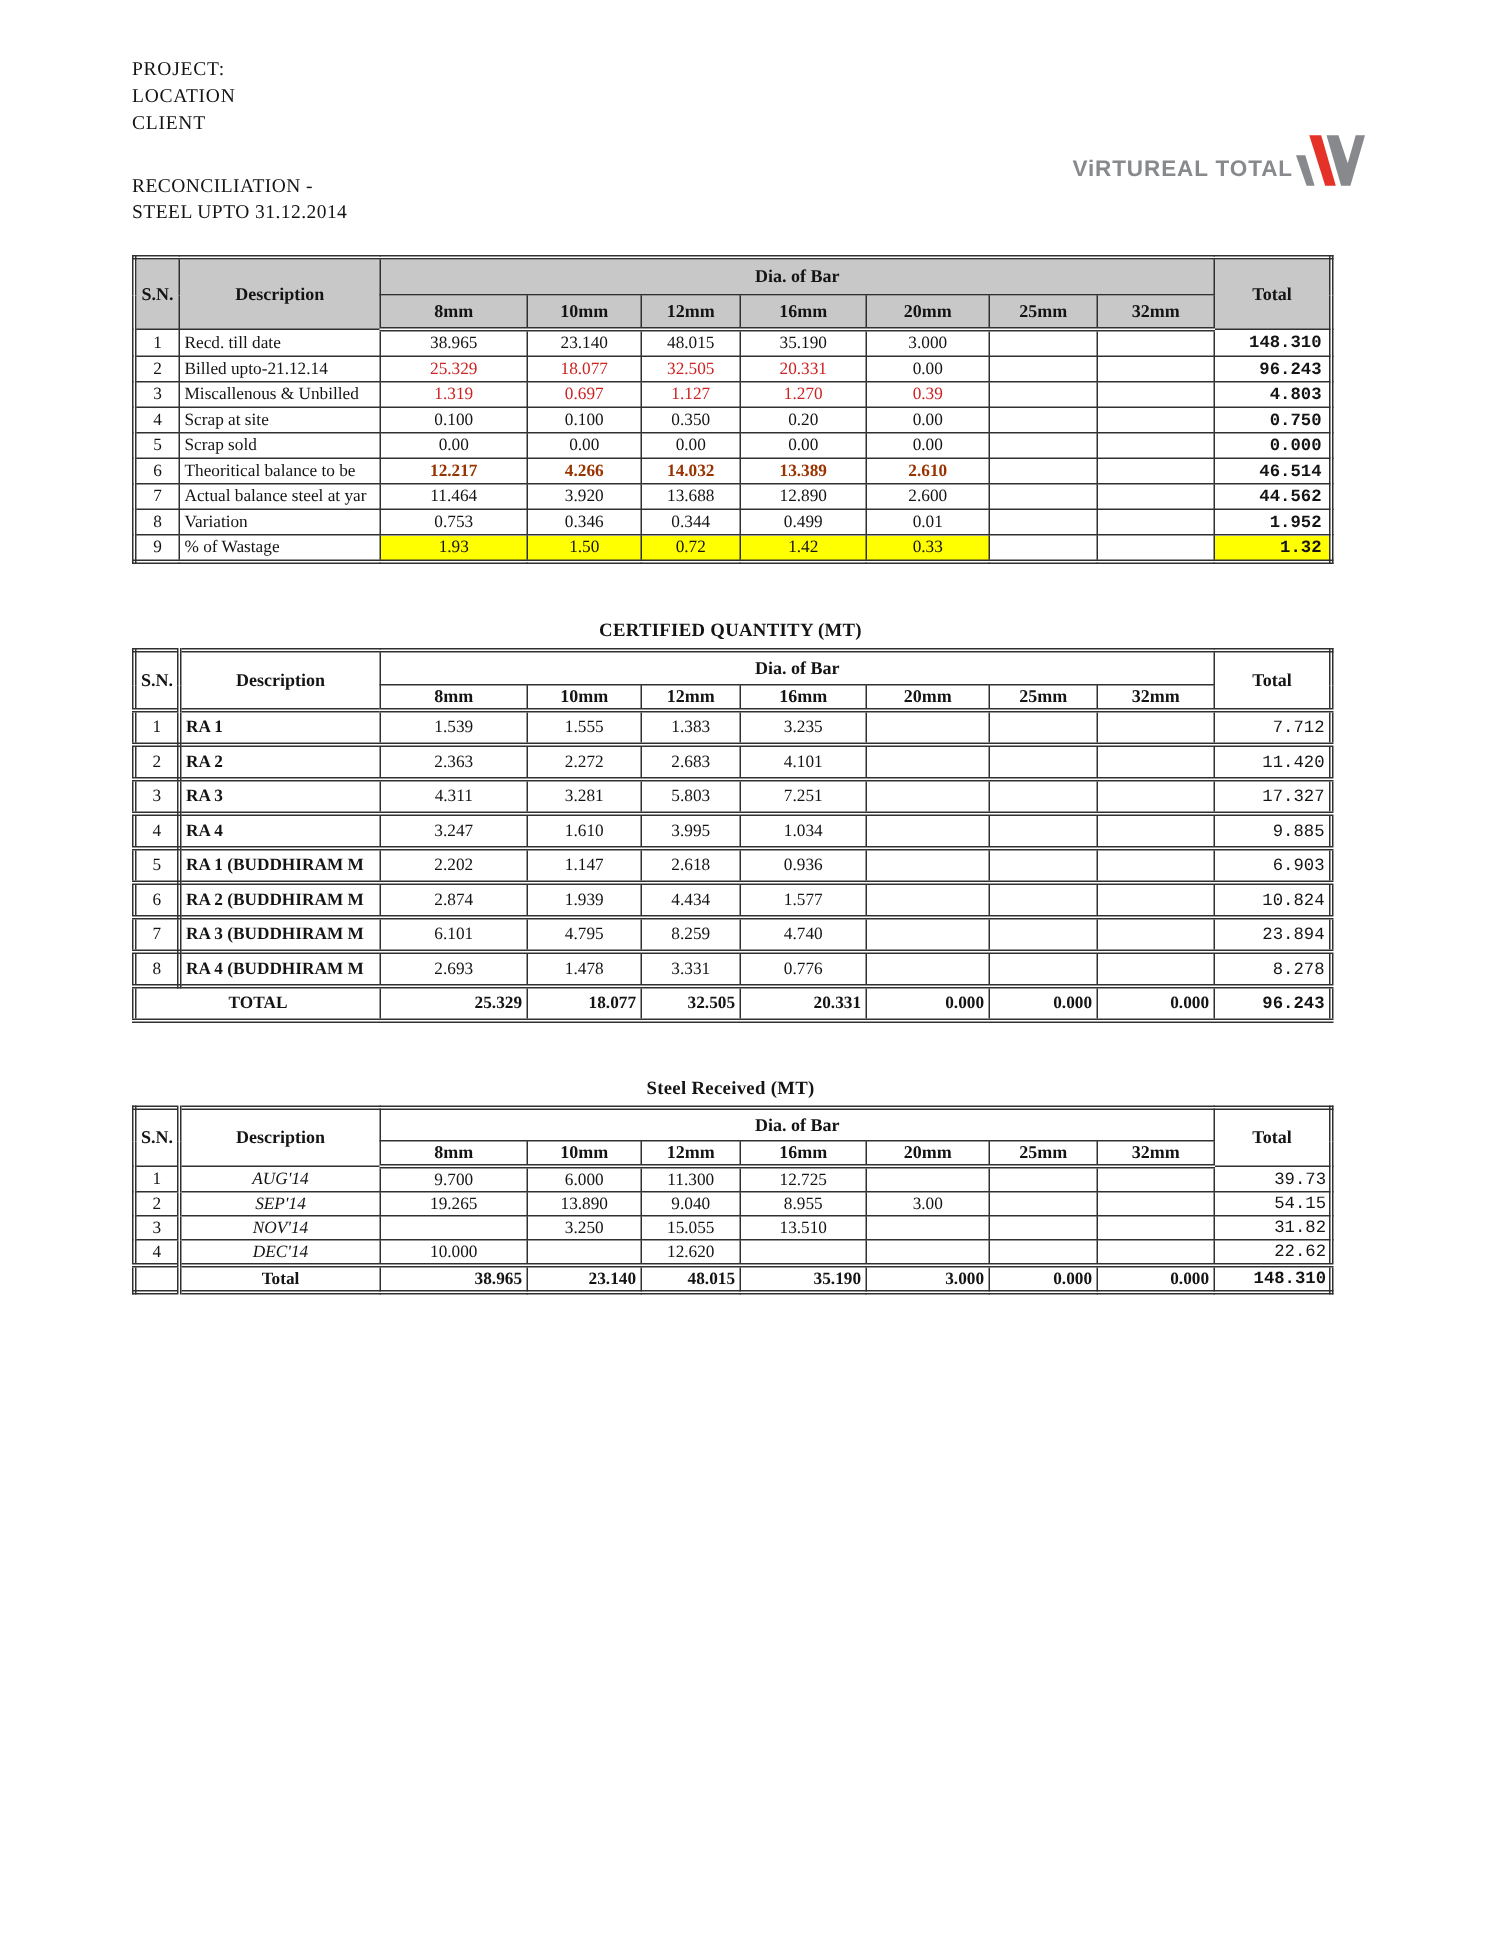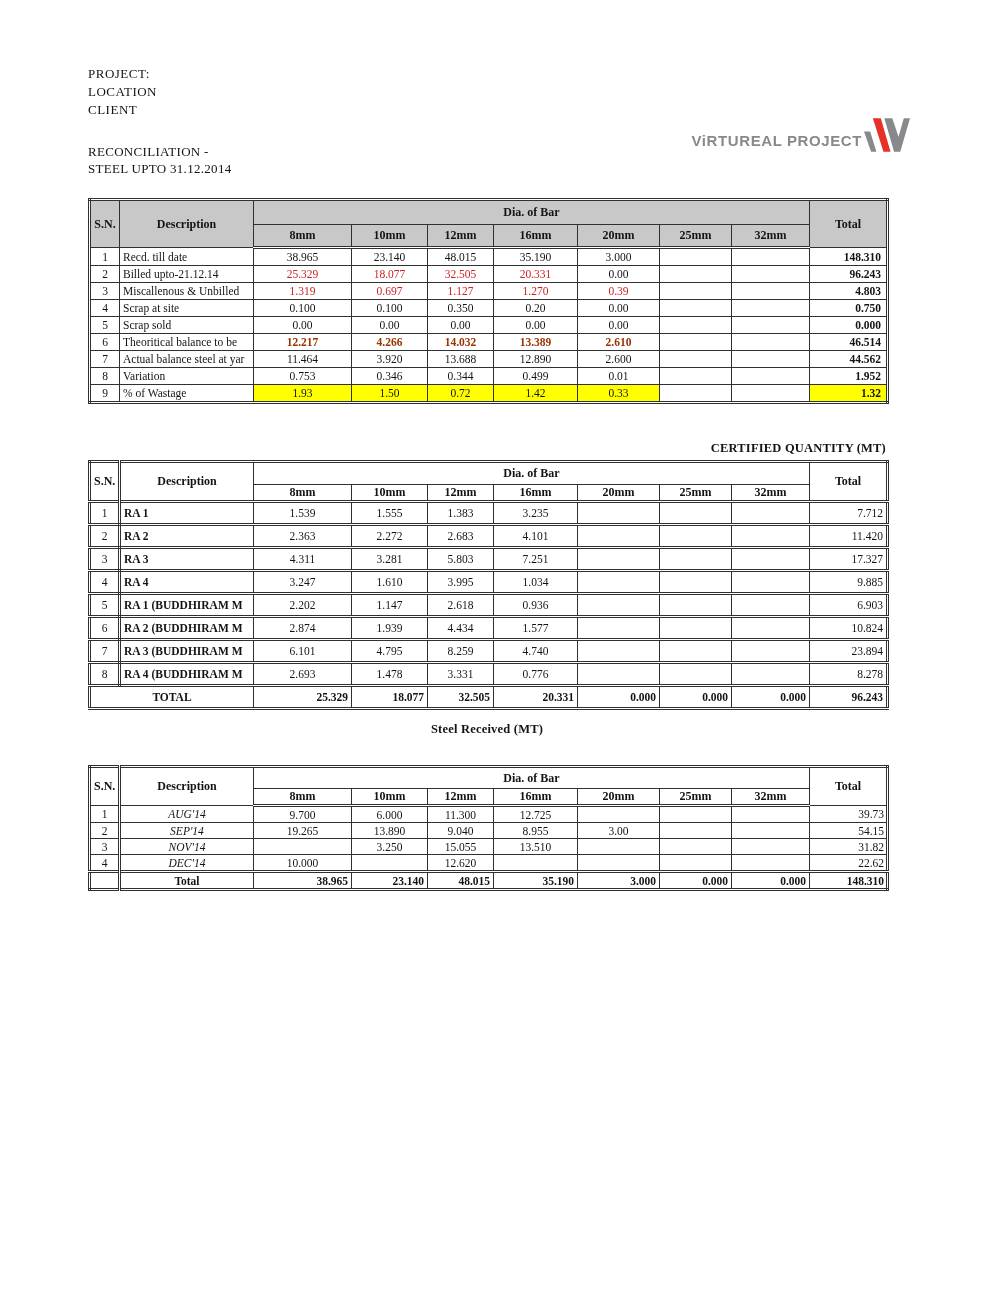--- a/index.html
+++ b/index.html
@@ -1,45 +1,45 @@
 <!DOCTYPE html>
 <html><head>
 <meta charset="utf-8">
 <style>
   html,body{margin:0;padding:0;background:#ffffff;}
   body{width:1000px;height:1294px;font-family:"Liberation Serif",serif;color:#141414;}
-  .page{position:relative;width:1000px;height:1000px;overflow:hidden;background:#fff;margin-top:28px;}
+  .page{position:relative;width:1000px;height:1000px;overflow:hidden;background:#fff;}
 
   
   .doc-meta{position:absolute;left:88px;top:37px;font-size:13px;line-height:18px;letter-spacing:.5px;}
   .doc-title{position:absolute;left:88px;top:115px;font-weight:normal;font-size:13px;line-height:17px;letter-spacing:.3px;}
 
   
   .logo{position:absolute;left:690px;top:84px;width:220px;height:42px;display:flex;align-items:flex-end;justify-content:flex-end;}
   .logo-text{font-family:"Liberation Sans",sans-serif;font-weight:bold;font-size:15px;color:var(--logo-gray,#87898c);letter-spacing:.6px;line-height:1;padding-bottom:6px;}
   .logo-mark{width:46px;height:38px;margin-left:2px;flex:none;}
 
   
   .section-title{position:absolute;left:88px;width:798px;text-align:center;font-weight:bold;font-size:12.5px;letter-spacing:.2px;}
-  #certified-title{top:413px;text-align:right;}
-  #received-title{top:694px;}
+  #certified-title{top:413px;}
+  #received-title{top:718px;}
 
   
   table.t{position:absolute;left:88px;width:798px;border-collapse:collapse;table-layout:fixed;
           border:3px double var(--border,#303030);font-size:11.5px;}
   .t th,.t td{border:1px solid var(--border,#303030);overflow:hidden;white-space:nowrap;
               padding:0 3px;vertical-align:middle;text-align:center;}
   .t th{font-weight:bold;font-size:12px;}
   .t thead tr:last-child th{border-bottom:3px double var(--border,#303030);}
 
   .c-sn{width:30px}.c-desc{width:134px}.c-8{width:98px}.c-10{width:76px}.c-12{width:66px}
   .c-16{width:84px}.c-20{width:82px}.c-25{width:72px}.c-32{width:78px}.c-tot{width:78px}
 
   .t td.desc{text-align:left;}
-  .t td.tot{text-align:right;padding-right:5px;}
+  .t td.tot{text-align:right;padding-right:5px;font-family:Liberation Mono, monospace;}
   td.red{color:var(--red-text,#cc2222);}
   td.brown{color:var(--brown-text,#993300);font-weight:bold;}
   td.hl{background:var(--highlight-yellow,#ffff00);font-weight:normal;}
 
   
   #t-reconciliation{top:170px;}
   #t-reconciliation th{background:var(--header-bg,#c8c8c8);}
   #t-reconciliation thead tr:first-child th{height:23px;}
   #t-reconciliation thead tr:last-child th{height:21px;}
   #t-reconciliation tbody td{height:16px;}
@@ -73,21 +73,21 @@
 
 <div class="page">
 
   <div class="doc-meta">
     <div>PROJECT:</div>
     <div>LOCATION</div>
     <div>CLIENT</div>
   </div>
 
   <div class="logo">
-    <span class="logo-text">ViRTUREAL PROJECT</span>
+    <span class="logo-text">ViRTUREAL TOTAL</span>
     <svg class="logo-mark" viewBox="0 0 52 38" xmlns="http://www.w3.org/2000/svg">
       <polygon fill="#87898c" points="0,15 7,15 14,38 8,38"></polygon>
       <polygon fill="#e53228" points="10,0 19,0 30,38 22,38"></polygon>
       <polygon fill="#87898c" points="23,0 32,0 39,21 45,0 52,0 41,38 34,38"></polygon>
     </svg>
   </div>
 
   <div class="doc-title">
     <div>RECONCILIATION -</div>
     <div>STEEL UPTO 31.12.2014</div>

